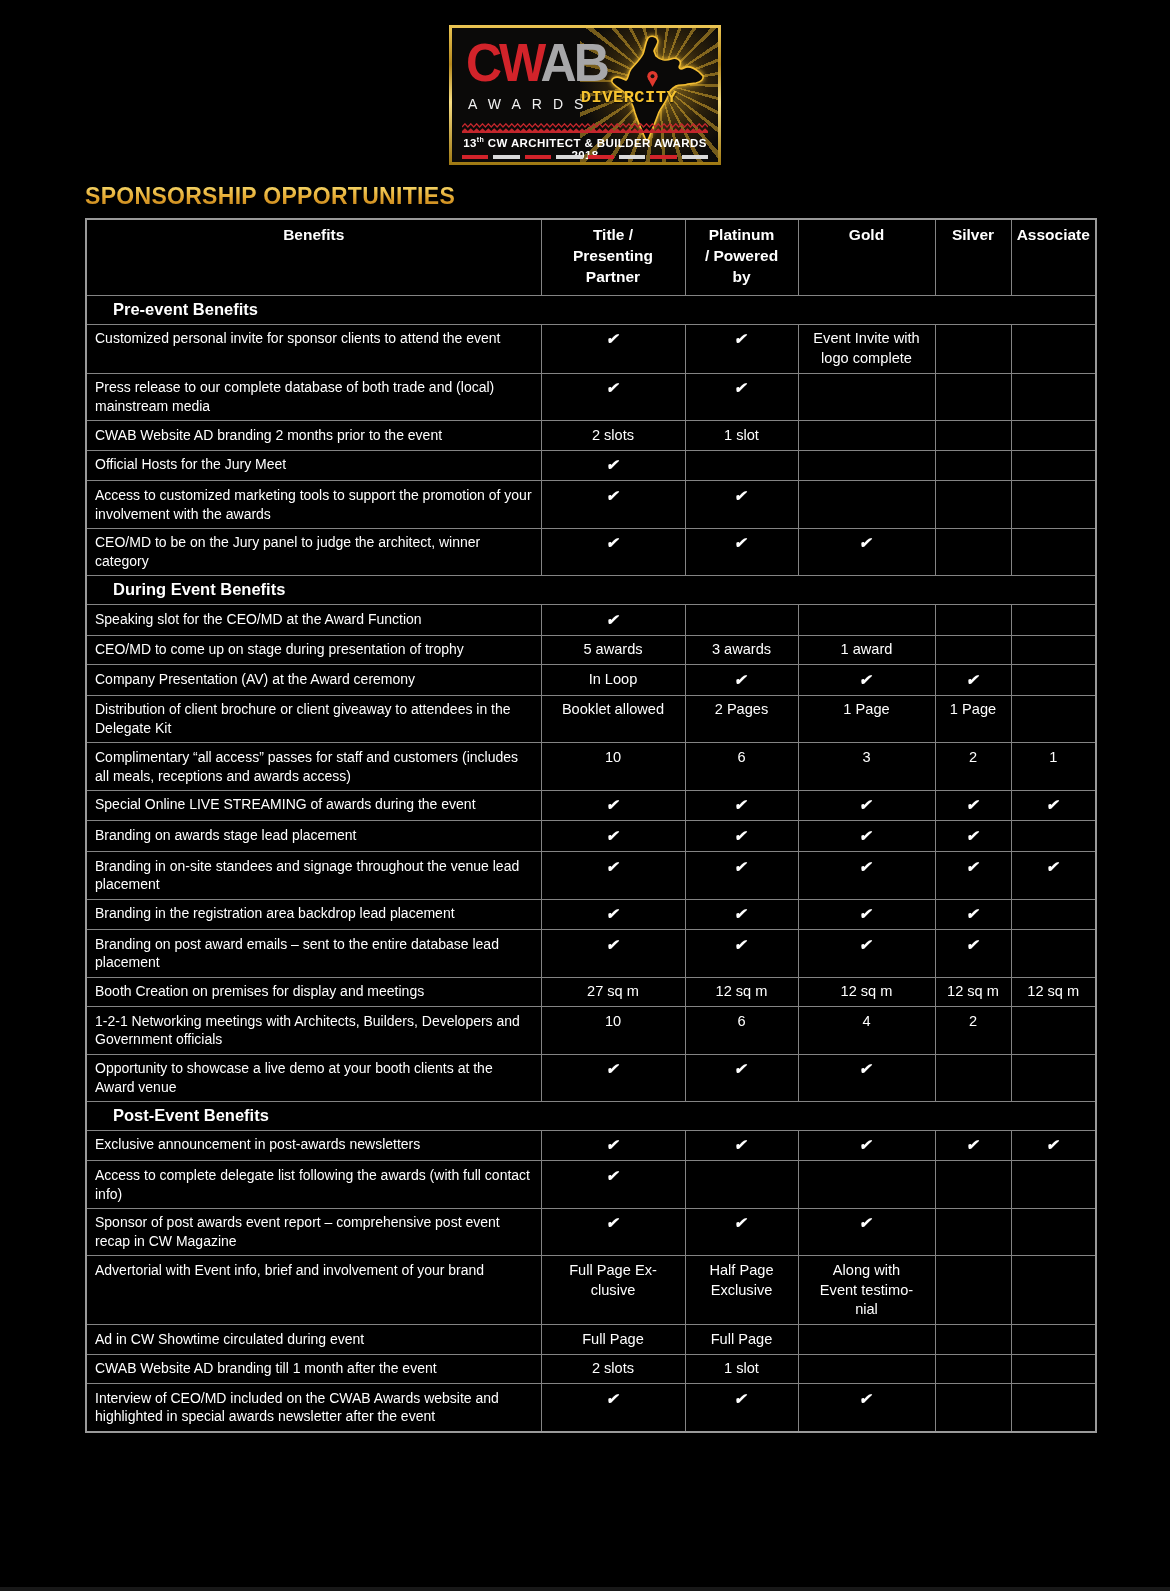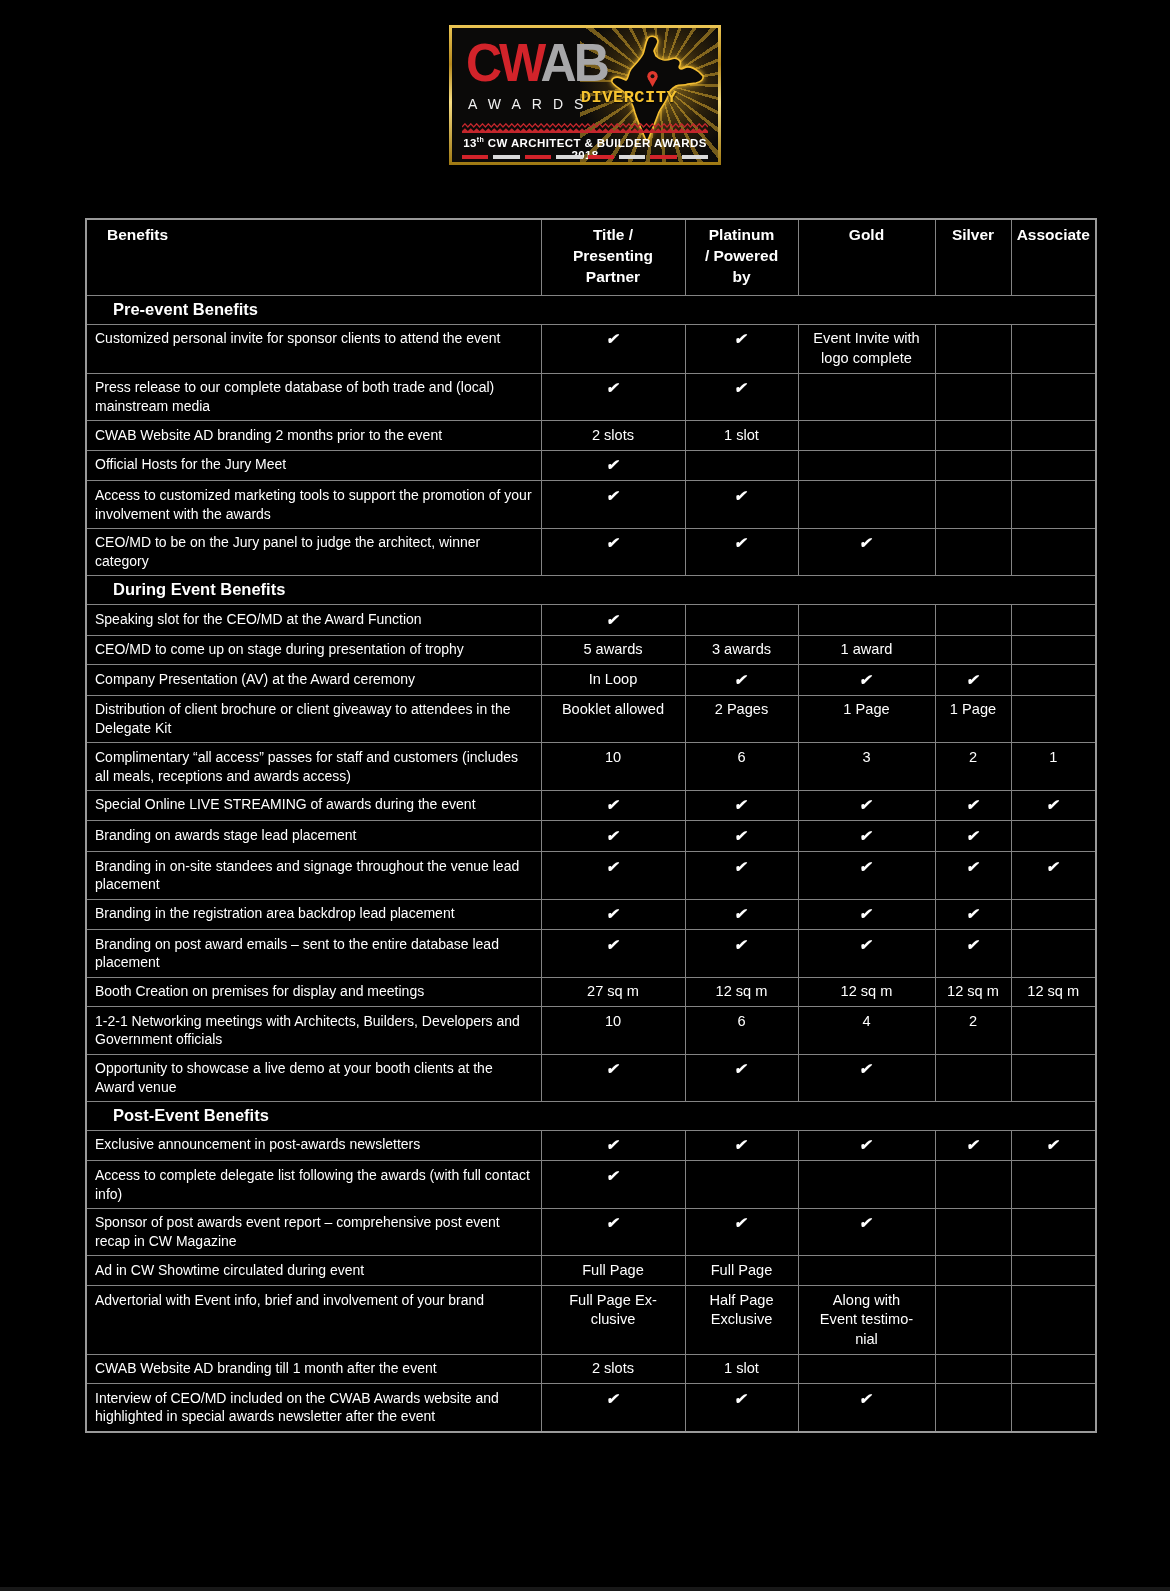--- a/index.html
+++ b/index.html
@@ -46,21 +46,21 @@
     .page-title{background:linear-gradient(180deg,#f7d96b 8%,#e3a62f 55%,#bd7d18 95%);
        -webkit-background-clip:text;-webkit-text-fill-color:transparent;}
   }
 
   
   .sponsor-table{position:absolute;left:85px;top:218px;width:1010px;
      border-collapse:collapse;table-layout:fixed;border:2px solid #9a9a9a;}
   .sponsor-table th,.sponsor-table td{border:1px solid #848484;vertical-align:top;color:#fff;}
   .sponsor-table th{font-size:15.5px;font-weight:bold;text-align:center;
      padding:5px 4px;height:65px;white-space:pre-line;line-height:1.35;}
-  .sponsor-table th.benefits-h{text-align:left;padding-left:20px;}
+  .sponsor-table th.benefits-h{text-align:center;padding-left:4px;}
   td.benefit{font-size:14px;padding:4.5px 8px;line-height:1.34;text-align:left;}
   td.val{font-size:14.6px;text-align:center;padding:4.5px 4px;line-height:1.34;white-space:pre-line;}
   tr.section-row td{border-left:none;border-right:none;font-size:16.5px;font-weight:bold;
      padding:4px 26px;line-height:1.2;height:19px;}
   .check{display:inline-block;font-weight:bold;transform:skewX(-12deg);font-size:15px;}
 
   .bottom-strip{position:absolute;left:0;right:0;bottom:0;height:4px;background:#181818;}
 </style>
 </head>
 <body>
@@ -114,20 +114,21 @@
             <span></span>
             <span></span>
             <span></span>
             <span></span>
         </div>
 
       </div>
     </div>
   </div>
 
+  <div class="page-title">SPONSORSHIP OPPORTUNITIES</div>
 
   <table class="sponsor-table">
     <colgroup>
       <col style="width:455px">
         <col style="width:144px">
         <col style="width:113px">
       <col style="width:137px">
         <col style="width:76px">
         <col style="width:85px">
     </colgroup>
@@ -325,40 +326,40 @@
         </tr>
         <tr>
           <td class="benefit">Sponsor of post awards event report – comprehensive post event recap in CW Magazine</td>
           <td class="val"><span class="check">✔</span></td>
           <td class="val"><span class="check">✔</span></td>
           <td class="val"><span class="check">✔</span></td>
           <td class="val"></td>
           <td class="val"></td>
         </tr>
         <tr>
-          <td class="benefit">Ad in CW Showtime circulated during event</td>
-          <td class="val">Full Page</td>
-          <td class="val">Full Page</td>
-          <td class="val"></td>
-          <td class="val"></td>
-          <td class="val"></td>
-        </tr>
-        <tr>
           <td class="benefit">Advertorial with Event info, brief and involvement of your brand</td>
           <td class="val">Full Page Ex-
 clusive</td>
           <td class="val">Half Page
 Exclusive</td>
           <td class="val">Along with
 Event testimo-
 nial</td>
           <td class="val"></td>
           <td class="val"></td>
         </tr>
         <tr>
+          <td class="benefit">Ad in CW Showtime circulated during event</td>
+          <td class="val">Full Page</td>
+          <td class="val">Full Page</td>
+          <td class="val"></td>
+          <td class="val"></td>
+          <td class="val"></td>
+        </tr>
+        <tr>
           <td class="benefit">CWAB Website AD branding till 1 month after the event</td>
           <td class="val">2 slots</td>
           <td class="val">1 slot</td>
           <td class="val"></td>
           <td class="val"></td>
           <td class="val"></td>
         </tr>
         <tr>
           <td class="benefit">Interview of CEO/MD included on the CWAB Awards website and highlighted in special awards newsletter after the event</td>
           <td class="val"><span class="check">✔</span></td>

